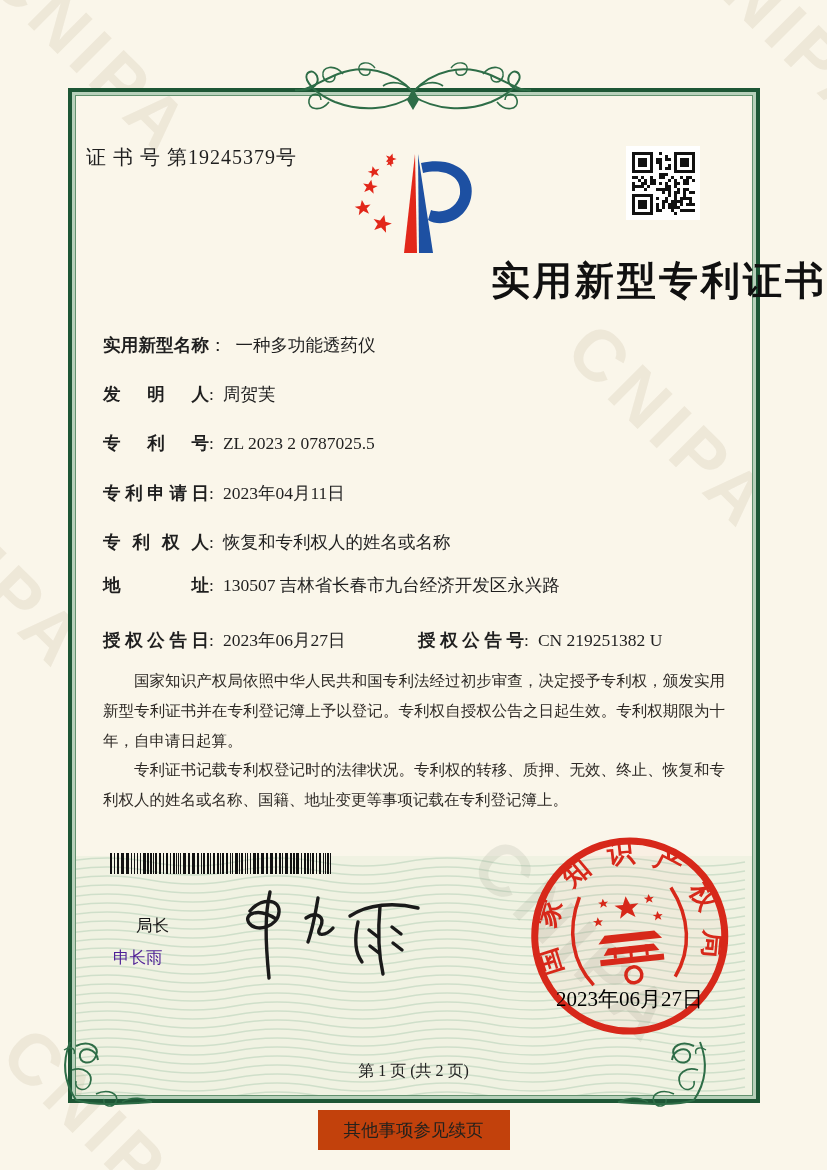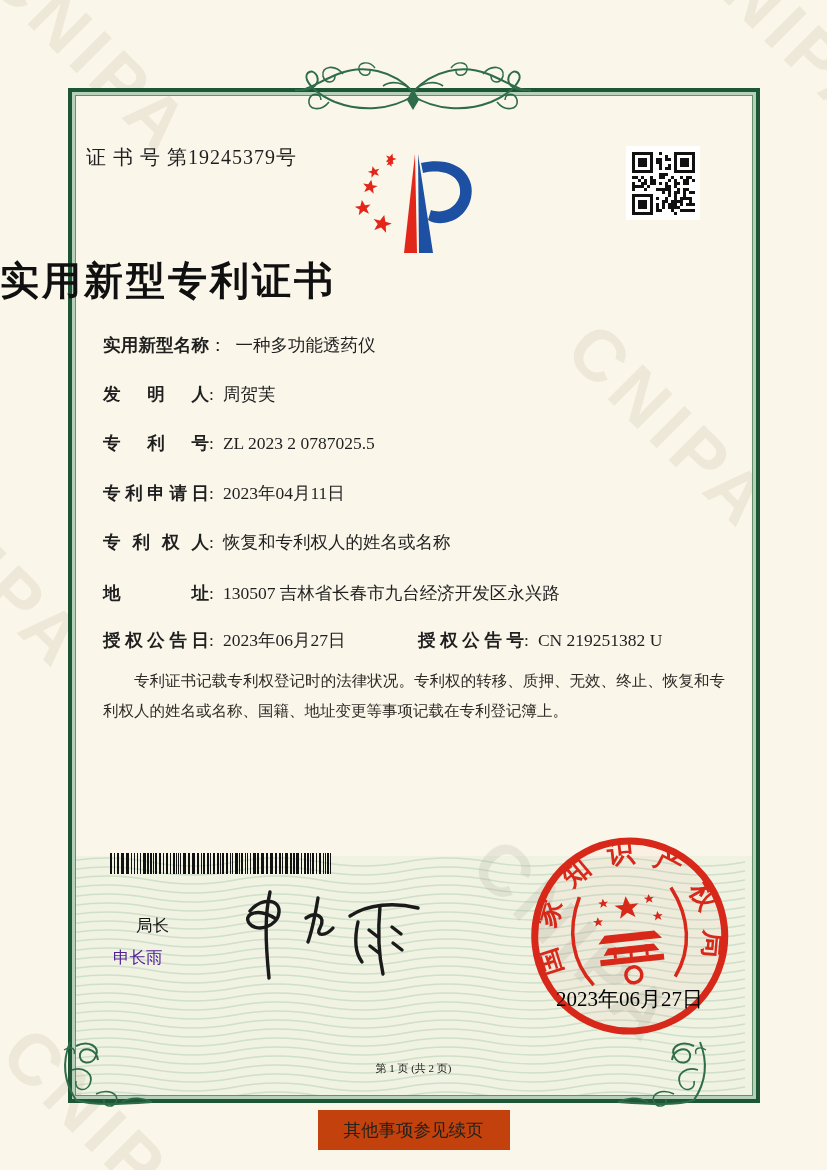--- a/index.html
+++ b/index.html
@@ -26,40 +26,40 @@
   
   .waves-wrap{position:absolute;left:75px;top:856px;width:678px;height:240px;z-index:1;
     background:#f0f2e2;overflow:hidden;}
   
   .orn{position:absolute;z-index:4;}
   
   .cert-no{position:absolute;z-index:4;left:86px;top:144px;font-size:20px;letter-spacing:1px;}
   .logo{position:absolute;z-index:4;left:348px;top:142px;}
   .qr{position:absolute;z-index:4;left:626px;top:146px;width:74px;height:74px;background:#ffffff;
       display:flex;align-items:center;justify-content:center;}
-  .title{position:absolute;z-index:4;left:0;top:254px;width:827px;margin:0;text-align:left;
+  .title{position:absolute;z-index:4;left:0;top:254px;width:827px;margin:0;text-align:right;
     font-size:39px;font-weight:bold;letter-spacing:3px;color:#101010;}
   .fields{position:absolute;z-index:4;left:103px;top:333px;width:625px;font-size:17.5px;}
   .fr{position:absolute;left:0;white-space:nowrap;}
   .fr .flabel{display:inline-block;width:106px;text-align:justify;text-align-last:justify;font-weight:bold;}
   .fr .fcolon{display:inline-block;margin-right:9px;}
   .pair2{position:absolute;left:315px;top:0;white-space:nowrap;}
   .bodytext{position:absolute;z-index:4;left:103px;top:666px;width:622px;
     font-size:15.5px;line-height:1.92;text-align:justify;color:#2e2a26;}
   .bodytext p{margin:0;text-indent:2em;}
   .barcode{position:absolute;z-index:4;left:110px;top:853px;}
   .signer-title{position:absolute;z-index:4;left:113px;top:915px;
     font-family:"Liberation Sans","DejaVu Sans",sans-serif;font-size:16.5px;color:#161616;margin-left:23px;}
   .signer-name{position:absolute;z-index:4;left:113px;top:947px;
     font-family:Liberation Mono, monospace;font-size:16.5px;color:#4c1d95;}
   .signature{position:absolute;z-index:4;left:222px;top:878px;}
   .seal{position:absolute;z-index:4;left:528px;top:834px;transform:rotate(-6deg);}
   .seal-date{position:absolute;z-index:5;left:556px;top:985px;font-size:21px;color:#000;}
   .page-footer{position:absolute;z-index:4;left:0;top:1061px;width:827px;text-align:center;
-    font-size:11px;color:#222;}
+    font-size:16px;color:#222;}
   .cont-note{position:absolute;z-index:4;left:50%;transform:translateX(-50%);top:1110px;
     background:#c2410c;padding:8px 26px;font-size:17.5px;color:#24211c;white-space:nowrap;}
 </style>
 </head>
 <body>
 
 <div class="wm" style="left:-60px;top:10px">CNIPA</div>
 <div class="wm" style="left:635px;top:-15px">CNIPA</div>
 <div class="wm" style="left:-165px;top:525px">CNIPA</div>
 <div class="wm" style="left:520px;top:385px">CNIPA</div>
@@ -192,32 +192,33 @@
   </div>
   <div class="fr" style="top:98px">
     <span class="flabel">专利号</span><span class="fcolon">:</span><span class="fvalue">ZL 2023 2 0787025.5</span>
   </div>
   <div class="fr" style="top:148px">
     <span class="flabel">专利申请日</span><span class="fcolon">:</span><span class="fvalue">2023年04月11日</span>
   </div>
   <div class="fr" style="top:197px">
     <span class="flabel">专利权人</span><span class="fcolon">:</span><span class="fvalue">恢复和专利权人的姓名或名称</span>
   </div>
-  <div class="fr" style="top:248px">
+  <div class="fr" style="top:240px">
     <span class="flabel">地址</span><span class="fcolon">:</span><span class="fvalue">130507 吉林省长春市九台经济开发区永兴路</span>
   </div>
   <div class="fr" style="top:295px">
     <span class="flabel">授权公告日</span><span class="fcolon">:</span><span class="fvalue">2023年06月27日</span>
     <span class="pair2">
       <span class="flabel">授权公告号</span><span class="fcolon">:</span><span class="fvalue">CN 219251382 U</span>
     </span>
   </div>
 </div>
 
 <div class="bodytext">
+  <p>国家知识产权局依照中华人民共和国专利法经过初步审查，决定授予专利权，颁发实用新型专利证书并在专利登记簿上予以登记。专利权自授权公告之日起生效。专利权期限为十年，自申请日起算。</p>
   <p>专利证书记载专利权登记时的法律状况。专利权的转移、质押、无效、终止、恢复和专利权人的姓名或名称、国籍、地址变更等事项记载在专利登记簿上。</p>
 </div>
 
 <svg class="barcode" width="226" height="21" viewBox="0 0 226 21" xmlns="http://www.w3.org/2000/svg">
   <path id="barcode-bars" fill="#111" d="M0,0h2v21h-2zM4,0h1v21h-1zM7,0h2v21h-2zM11,0h3v21h-3zM16,0h3v21h-3zM21,0h1v21h-1zM24,0h1v21h-1zM27,0h1v21h-1zM30,0h1v21h-1zM33,0h3v21h-3zM37,0h2v21h-2zM40,0h2v21h-2zM43,0h1v21h-1zM45,0h2v21h-2zM49,0h2v21h-2zM53,0h1v21h-1zM56,0h2v21h-2zM60,0h1v21h-1zM63,0h2v21h-2zM66,0h1v21h-1zM68,0h1v21h-1zM70,0h1v21h-1zM73,0h3v21h-3zM78,0h2v21h-2zM82,0h3v21h-3zM87,0h2v21h-2zM91,0h1v21h-1zM93,0h2v21h-2zM97,0h2v21h-2zM100,0h1v21h-1zM103,0h2v21h-2zM107,0h2v21h-2zM110,0h1v21h-1zM112,0h2v21h-2zM116,0h2v21h-2zM120,0h1v21h-1zM122,0h1v21h-1zM125,0h3v21h-3zM129,0h1v21h-1zM131,0h2v21h-2zM135,0h1v21h-1zM137,0h1v21h-1zM140,0h1v21h-1zM143,0h3v21h-3zM147,0h2v21h-2zM151,0h3v21h-3zM156,0h2v21h-2zM160,0h3v21h-3zM165,0h2v21h-2zM169,0h2v21h-2zM172,0h1v21h-1zM175,0h3v21h-3zM180,0h2v21h-2zM183,0h2v21h-2zM186,0h3v21h-3zM191,0h1v21h-1zM194,0h2v21h-2zM197,0h2v21h-2zM200,0h1v21h-1zM202,0h2v21h-2zM206,0h1v21h-1zM209,0h2v21h-2zM213,0h1v21h-1zM215,0h1v21h-1zM217,0h2v21h-2zM220,0h1v21h-1z"></path>
 </svg>
 
 <div class="signer-title">局长</div>
 <div class="signer-name">申长雨</div>
 

